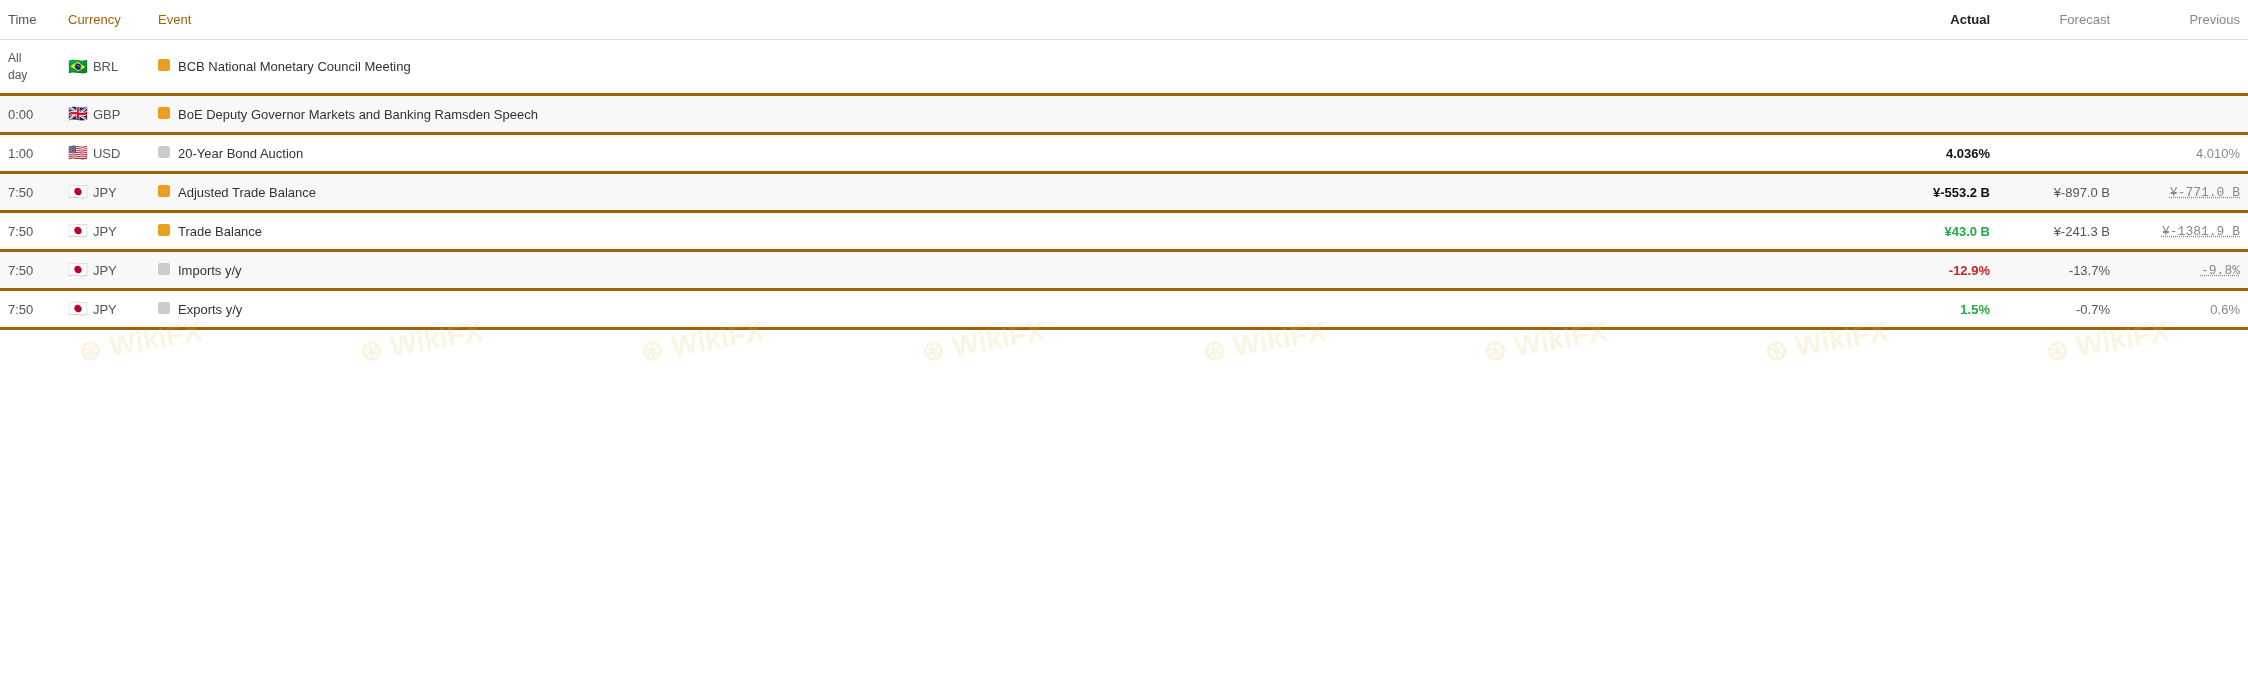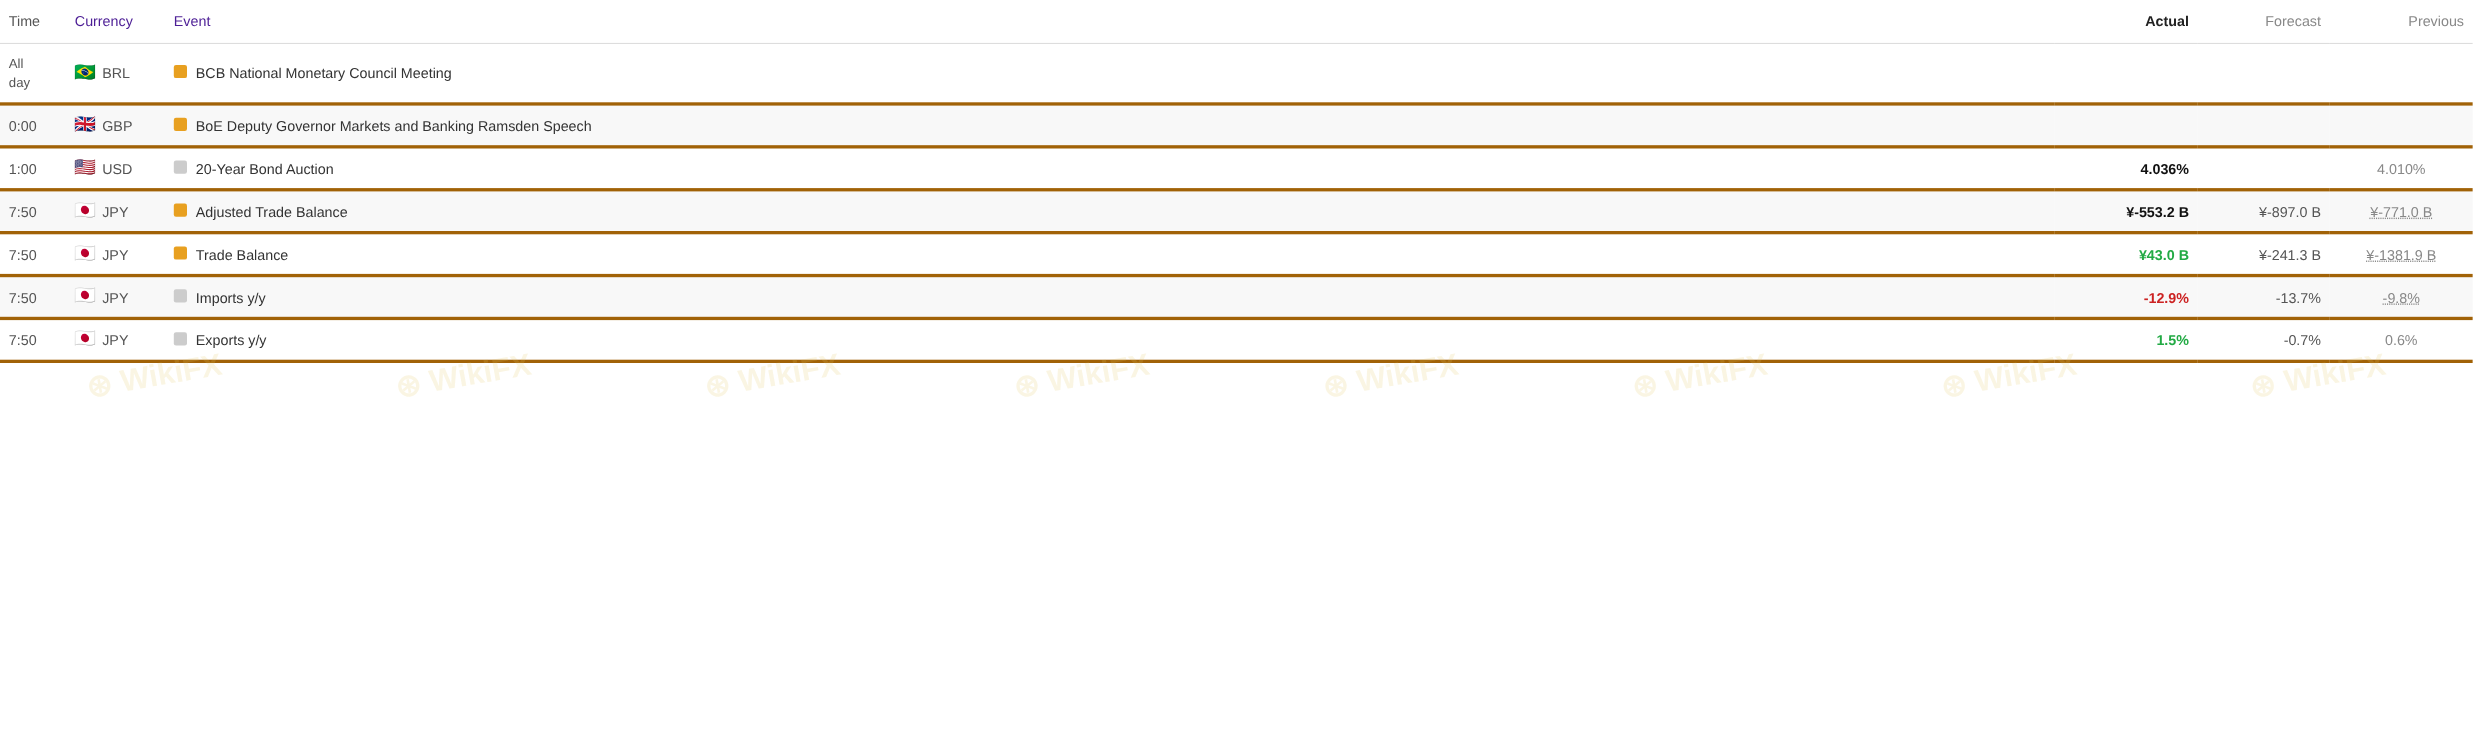--- a/index.html
+++ b/index.html
@@ -33,21 +33,21 @@
       width: 100%;
       border-collapse: collapse;
       table-layout: fixed;
     }
     thead tr {
       border-bottom: 1px solid #ddd;
     }
     thead th {
       padding: 12px 8px;
       font-weight: normal;
-      color: #4c1d95;
+      color: #a16207;
       text-align: left;
       font-size: 13px;
     }
     thead th.col-actual {
       font-weight: bold;
       color: #222;
       text-align: right;
     }
     thead th.col-forecast,
     thead th.col-previous {
@@ -63,21 +63,21 @@
     tbody td {
       padding: 10px 8px;
       vertical-align: middle;
       font-size: 13px;
     }
     .col-time { width: 60px; color: #555; }
     .col-currency { width: 90px; }
     .col-event { width: auto; }
     .col-actual { width: 130px; text-align: right; font-weight: bold; }
     .col-forecast { width: 120px; text-align: right; color: #555; }
-    .col-previous { width: 130px; text-align: center; color: #888; }
+    .col-previous { width: 130px; text-align: right; color: #888; }
 
     .currency-cell {
       display: flex;
       align-items: center;
       gap: 5px;
     }
     .flag {
       font-size: 16px;
       line-height: 1;
     }
@@ -103,20 +103,21 @@
     .event-name {
       color: #333;
     }
 
     .actual-green { color: #22aa44; }
     .actual-red { color: #cc2222; }
     .actual-black { color: #111; font-weight: bold; }
 
     .underline-dotted {
       text-decoration: underline dotted;
+      font-family: Liberation Mono, monospace;
     }
 
     .time-allday {
       font-size: 12px;
       line-height: 1.3;
       color: #555;
     }
   </style>
 </head>
 <body>

